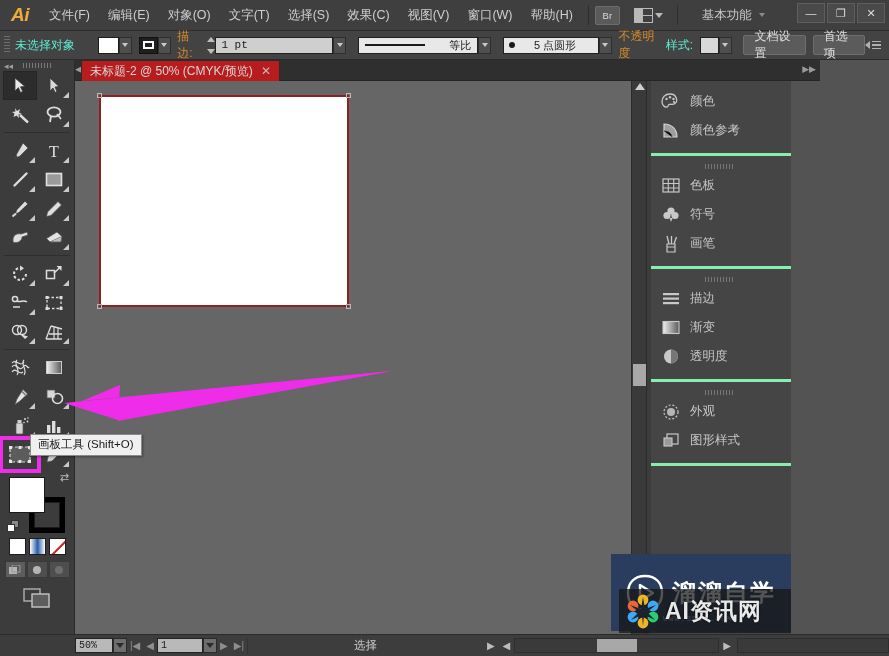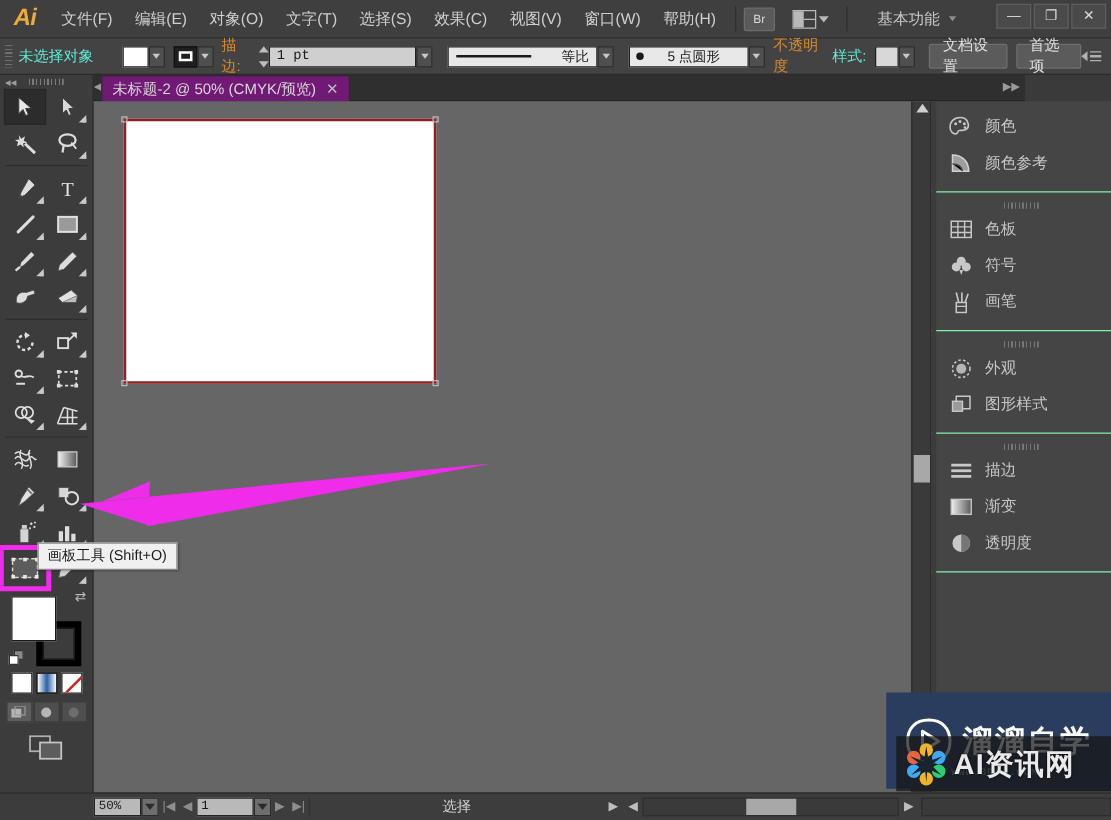--- a/index.html
+++ b/index.html
@@ -2,21 +2,21 @@
 <html><head>
 <meta charset="utf-8">
 <style>
   * { margin:0; padding:0; box-sizing:border-box; }
   html,body{
     width:889px; height:656px; overflow:hidden;
     background:#535353;
     font-family:"Liberation Sans","DejaVu Sans",sans-serif;
     -webkit-font-smoothing:antialiased;
   }
-  #app{ position:relative; width:889px; height:656px; background:#3a3a3a; }
+  #app{ position:relative; width:791px; height:656px; background:#3a3a3a; }
 
   
   .menubar{
     position:absolute; left:0; top:0; width:889px; height:31px;
     background:#3f3f3f;
     border-bottom:1px solid #2c2c2c;
     display:flex; align-items:center;
   }
   .ai-logo{
     width:40px; height:31px; display:flex; align-items:center; justify-content:center;
@@ -100,21 +100,21 @@
   .cb-menu .lines i{width:9px;height:1.5px;background:#b0b0b0;}
   .sp{width:8px;} .sp2{width:14px;}
 
   
   .tabbar{
     position:absolute; left:75px; top:60px; width:745px; height:21px;
     background:#2f2f2f; border-bottom:1px solid #252525;
   }
   .doctab{
     position:absolute; left:6px; top:0; height:21px;
-    background:#701a75; border:1px solid #2b2b2b; border-bottom:none;
+    background:#b91c1c; border:1px solid #2b2b2b; border-bottom:none;
     display:flex; align-items:center; gap:8px; padding:0 8px;
     color:#d6d6d6; font-size:12px; white-space:nowrap;
   }
   .tab-close{ color:#bdbdbd; font-size:12px; line-height:1; }
   .tabbar-left-arrows{position:absolute;left:0;top:4px;color:#9a9a9a;font-size:9px;}
   .tabbar-right-arrows{position:absolute;right:4px;top:4px;color:#9a9a9a;font-size:9px;}
 
   
   .toolbar{
     position:absolute; left:0; top:60px; width:75px; bottom:22px;
@@ -191,21 +191,21 @@
   .vs-up{position:absolute;top:2px;left:3px;width:0;height:0;
     border-left:5px solid transparent;border-right:5px solid transparent;border-bottom:7px solid #cfcfcf;}
   .vs-thumb{position:absolute;left:1px;top:283px;width:13px;height:22px;background:#a8a8a8;}
 
   
   .dock{
     position:absolute; right:0; top:81px; width:145px; bottom:22px;
     background:#454545; border-left:1px solid #2b2b2b;
   }
   .dock-edge{position:absolute;left:0;top:0;width:4px;bottom:0;background:#3c3c3c;}
-  .dock-group{ border-bottom:1px solid #86efac; padding:6px 0 8px; }
+  .dock-group{ border-bottom:3px solid #86efac; padding:6px 0 8px; }
   .dock-grip{ height:9px; display:flex;align-items:center;justify-content:center;}
   .dock-grip i{width:28px;height:5px;
     background:repeating-linear-gradient(to right,#777 0 1px,transparent 1px 3px);}
   .dock-row{
     display:flex; align-items:center; gap:10px;
     height:29px; padding-left:14px; color:#c6c6c6; font-size:12.5px;
   }
   .dock-ico{ width:19px;height:19px;display:flex;align-items:center;justify-content:center;flex:0 0 19px;}
 
   
@@ -711,44 +711,20 @@
         <span>画笔</span>
       </div>
     </div>
 
     <div class="dock-group">
       <div class="dock-grip">
           <i></i>
         </div>
       <div class="dock-row">
         <span class="dock-ico">
-          <svg width="18" height="18" viewBox="0 0 18 18">
-            <circle cx="9" cy="9" r="7" fill="none" stroke="#c8c8c8" stroke-width="1.2" stroke-dasharray="2 1.8"></circle>
-            <circle cx="9" cy="9" r="4" fill="#b5b5b5"></circle>
-          </svg>
-        </span>
-        <span>外观</span>
-      </div>
-      <div class="dock-row">
-        <span class="dock-ico">
-          <svg width="18" height="17" viewBox="0 0 18 17">
-            <rect x="5" y="2" width="11" height="10" fill="none" stroke="#c8c8c8" stroke-width="1.2"></rect>
-            <rect x="2" y="6" width="8" height="8" fill="#9a9a9a" stroke="#c8c8c8" stroke-width="1.1"></rect>
-          </svg>
-        </span>
-        <span>图形样式</span>
-      </div>
-    </div>
-
-    <div class="dock-group">
-      <div class="dock-grip">
-          <i></i>
-        </div>
-      <div class="dock-row">
-        <span class="dock-ico">
           <svg width="18" height="13" viewBox="0 0 18 13">
             <rect x="1" y="1" width="16" height="2.2" fill="#c8c8c8"></rect>
             <rect x="1" y="5.5" width="16" height="2.2" fill="#c8c8c8"></rect>
             <rect x="1" y="10" width="16" height="2.2" fill="#c8c8c8"></rect>
           </svg>
         </span>
         <span>描边</span>
       </div>
       <div class="dock-row">
         <span class="dock-ico">
@@ -765,20 +741,44 @@
         <span>渐变</span>
       </div>
       <div class="dock-row">
         <span class="dock-ico">
           <svg width="18" height="17" viewBox="0 0 18 17">
             <circle cx="9" cy="8.5" r="7" fill="#c8c8c8"></circle>
             <path d="M9 1.5 A7 7 0 0 1 9 15.5 Z" fill="#767676"></path>
           </svg>
         </span>
         <span>透明度</span>
+      </div>
+    </div>
+
+    <div class="dock-group">
+      <div class="dock-grip">
+          <i></i>
+        </div>
+      <div class="dock-row">
+        <span class="dock-ico">
+          <svg width="18" height="18" viewBox="0 0 18 18">
+            <circle cx="9" cy="9" r="7" fill="none" stroke="#c8c8c8" stroke-width="1.2" stroke-dasharray="2 1.8"></circle>
+            <circle cx="9" cy="9" r="4" fill="#b5b5b5"></circle>
+          </svg>
+        </span>
+        <span>外观</span>
+      </div>
+      <div class="dock-row">
+        <span class="dock-ico">
+          <svg width="18" height="17" viewBox="0 0 18 17">
+            <rect x="5" y="2" width="11" height="10" fill="none" stroke="#c8c8c8" stroke-width="1.2"></rect>
+            <rect x="2" y="6" width="8" height="8" fill="#9a9a9a" stroke="#c8c8c8" stroke-width="1.1"></rect>
+          </svg>
+        </span>
+        <span>图形样式</span>
       </div>
     </div>
   </div>
 
   <div class="wm">
     <div class="wm-play">
       <svg width="40" height="40" viewBox="0 0 40 40">
         <path d="M20 3 C31 3 37 10 37 20 C37 30 31 37 20 37 C9 37 3 30 3 20 C3 10 9 3 20 3 Z" fill="none" stroke="#fff" stroke-width="2.4"></path>
         <path d="M15 12 L15 28 L28 20 Z" fill="none" stroke="#fff" stroke-width="2.4" stroke-linejoin="round"></path>
       </svg>

